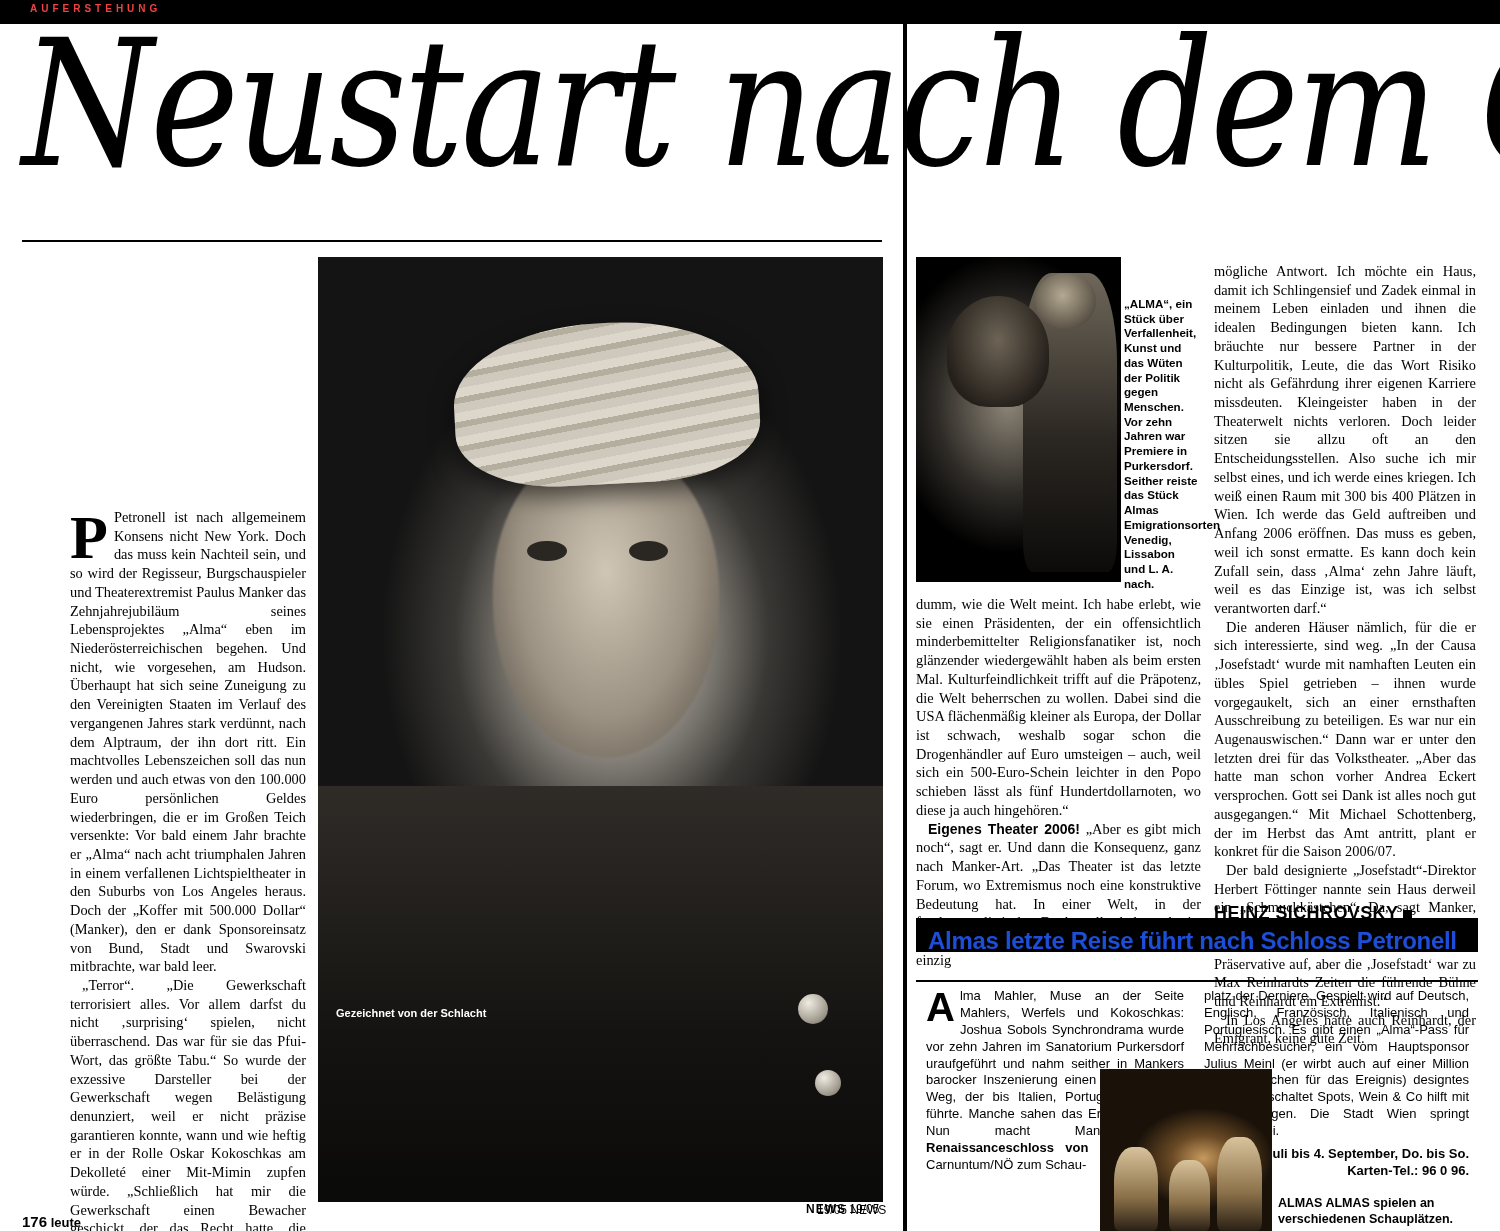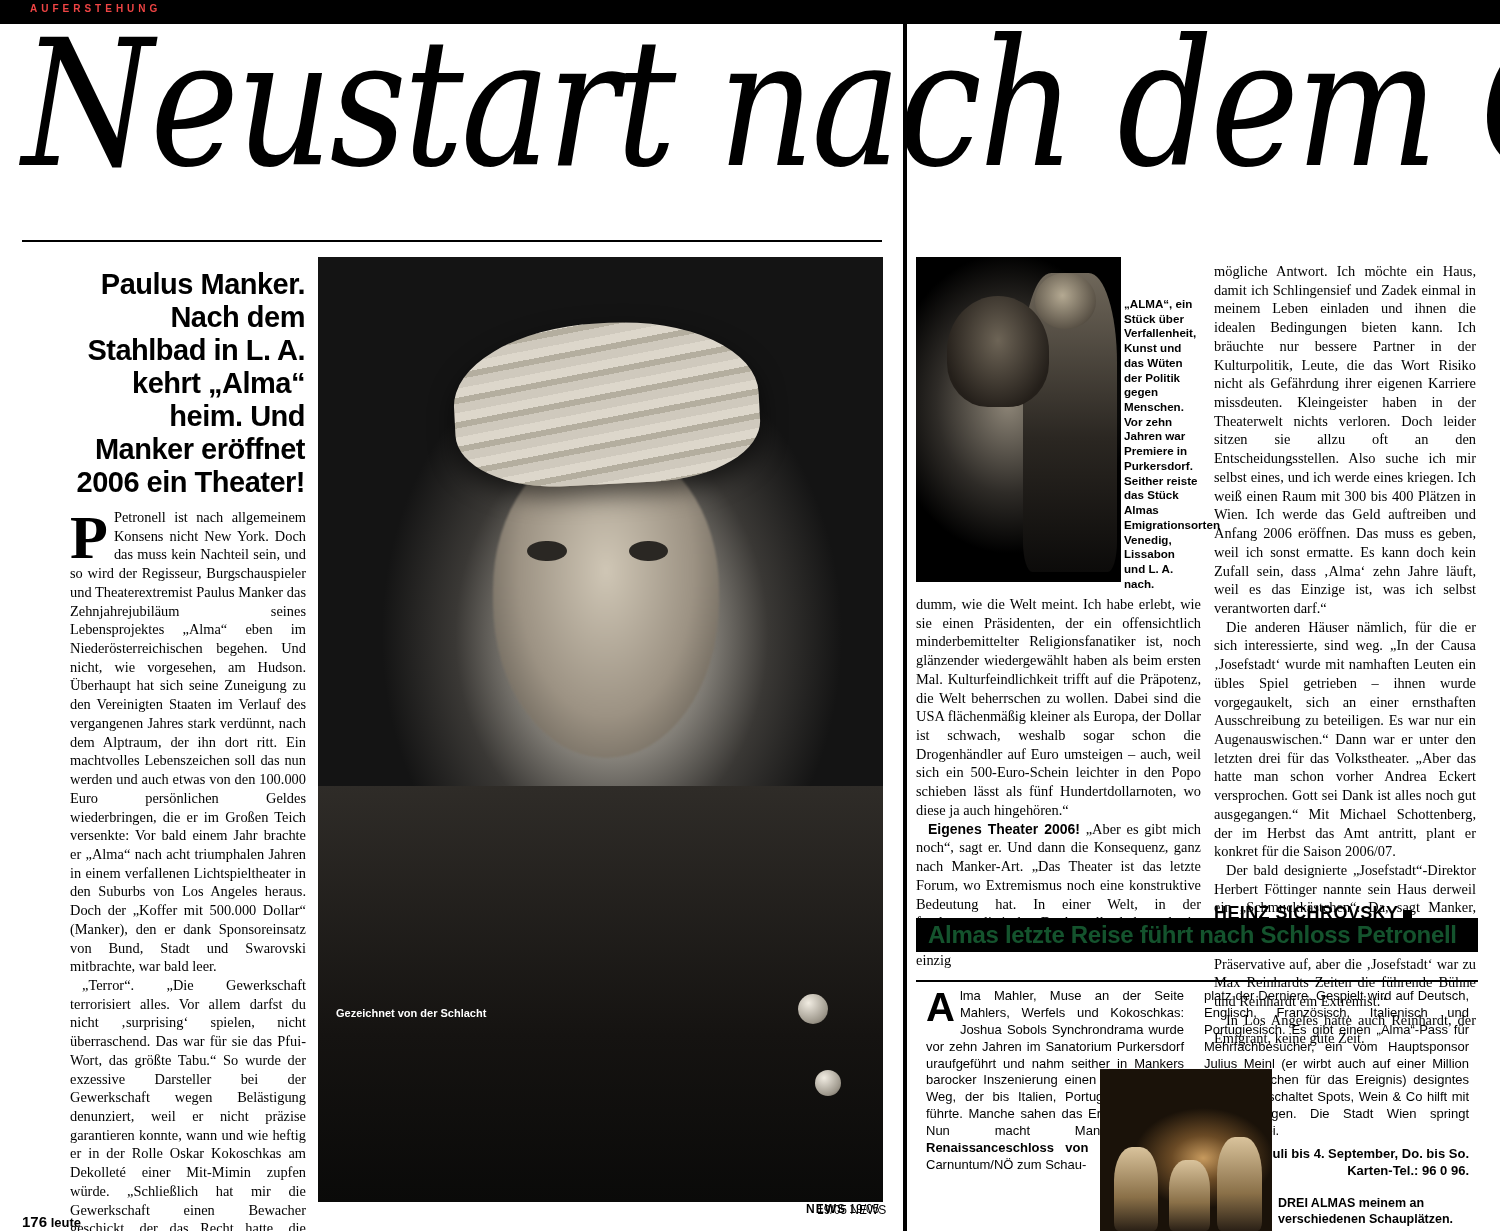--- a/index.html
+++ b/index.html
@@ -201,22 +201,22 @@
   
   .box {
     position: absolute; left: 916px; top: 918px; width: 562px; height: 292px;
     border: 0;
   }
   .box-hd {
     position: absolute; left: 0; top: 0; width: 562px; height: 34px;
     background: #000;
   }
   .box-hd-txt {
-    position: absolute; left: 12px; top: 3px;
-    color: #14532d; font-family: "Liberation Sans", sans-serif;
+    position: absolute; left: 12px; top: 9px;
+    color: #1d4ed8; font-family: "Liberation Sans", sans-serif;
     font-size: 24px; font-weight: bold; letter-spacing: -0.3px;
   }
   .box-sub {
     position: absolute; left: 8px; top: 39px; width: 550px;
     font-family: "Liberation Sans", sans-serif;
     font-size: 16.5px; font-weight: bold; letter-spacing: -0.2px;
   }
   .box-rule {
     position: absolute; left: 0; top: 62px; width: 562px; height: 2px; background: #000;
   }
@@ -271,21 +271,20 @@
   <div class="topbar-left"></div>
   <div class="topbar-right"></div>
   <div class="kicker">AUFERSTEHUNG</div>
   <div class="spine"></div>
 
   <div class="headline-wrap">
     <div class="headline">Neustart nach dem Crash</div>
   </div>
   <div class="rule-top"></div>
 
-  <div class="deck">Paulus Manker. Nach dem Stahlbad in L. A. kehrt „Alma“ heim. Und Manker eröffnet 2006 ein Theater!</div>
 
   <div class="col" id="left-col-1">
     <p class="first"><span class="dropcap">P</span><span>Petronell ist nach allgemeinem Konsens nicht New York. Doch das muss kein Nachteil sein, und so wird der Regisseur, Burgschauspieler und Theaterextremist Paulus Manker das Zehnjahrejubiläum seines Lebensprojektes „Alma“ eben im Niederösterreichischen begehen. Und nicht, wie vorgesehen, am Hudson. Überhaupt hat sich seine Zuneigung zu den Vereinigten Staaten im Verlauf des vergangenen Jahres stark verdünnt, nach dem Alptraum, der ihn dort ritt. Ein machtvolles Lebenszeichen soll das nun werden und auch etwas von den 100.000 Euro persönlichen Geldes wiederbringen, die er im Großen Teich versenkte: Vor bald einem Jahr brachte er „Alma“ nach acht triumphalen Jahren in einem verfallenen Lichtspieltheater in den Suburbs von Los Angeles heraus. Doch der „Koffer mit 500.000 Dollar“ (Manker), den er dank Sponsoreinsatz von Bund, Stadt und Swarovski mitbrachte, war bald leer.</span></p>
     <p><span>„Terror“. „Die Gewerkschaft terrorisiert alles. Vor allem darfst du nicht ‚surprising‘ spielen, nicht überraschend. Das war für sie das Pfui-Wort, das größte Tabu.“ So wurde der exzessive Darsteller bei der Gewerkschaft wegen Belästigung denunziert, weil er nicht präzise garantieren konnte, wann und wie heftig er in der Rolle Oskar Kokoschkas am Dekolleté einer Mit-Mimin zupfen würde. „Schließlich hat mir die Gewerkschaft einen Bewacher geschickt, der das Recht hatte, die Vorstellung sofort zu unterbrechen, wenn etwas gegen die Verabredung war. Da habe ich die Figur gestrichen.“ Schauspieler, die er aus sieben Jahren Arbeitslosigkeit erlöst hatte, stiegen aus. Und die Masse des Publikums widerstand der Versuchung zum Strömen.</span></p>
 
   </div>
 
   <div class="photo-main">
     <div class="grad"></div>
     <div class="face"></div>
@@ -347,15 +346,15 @@
       <span class="box-bold" style="display:block; text-align:right; margin-top:6px;">8. Juli bis 4. September, Do. bis So. Karten-Tel.: 96 0 96.</span>
     </div>
   </div>
 
   <div class="box-photo">
     <div class="bg2"></div>
     <div class="f1"></div>
     <div class="f2"></div>
     <div class="f3"></div>
   </div>
-  <div class="box-photo-cap">DREI ALMAS meinem an verschiedenen Schauplätzen.</div>
+  <div class="box-photo-cap">ALMAS ALMAS spielen an verschiedenen Schauplätzen.</div>
 
 </div>
 
 </body></html>

